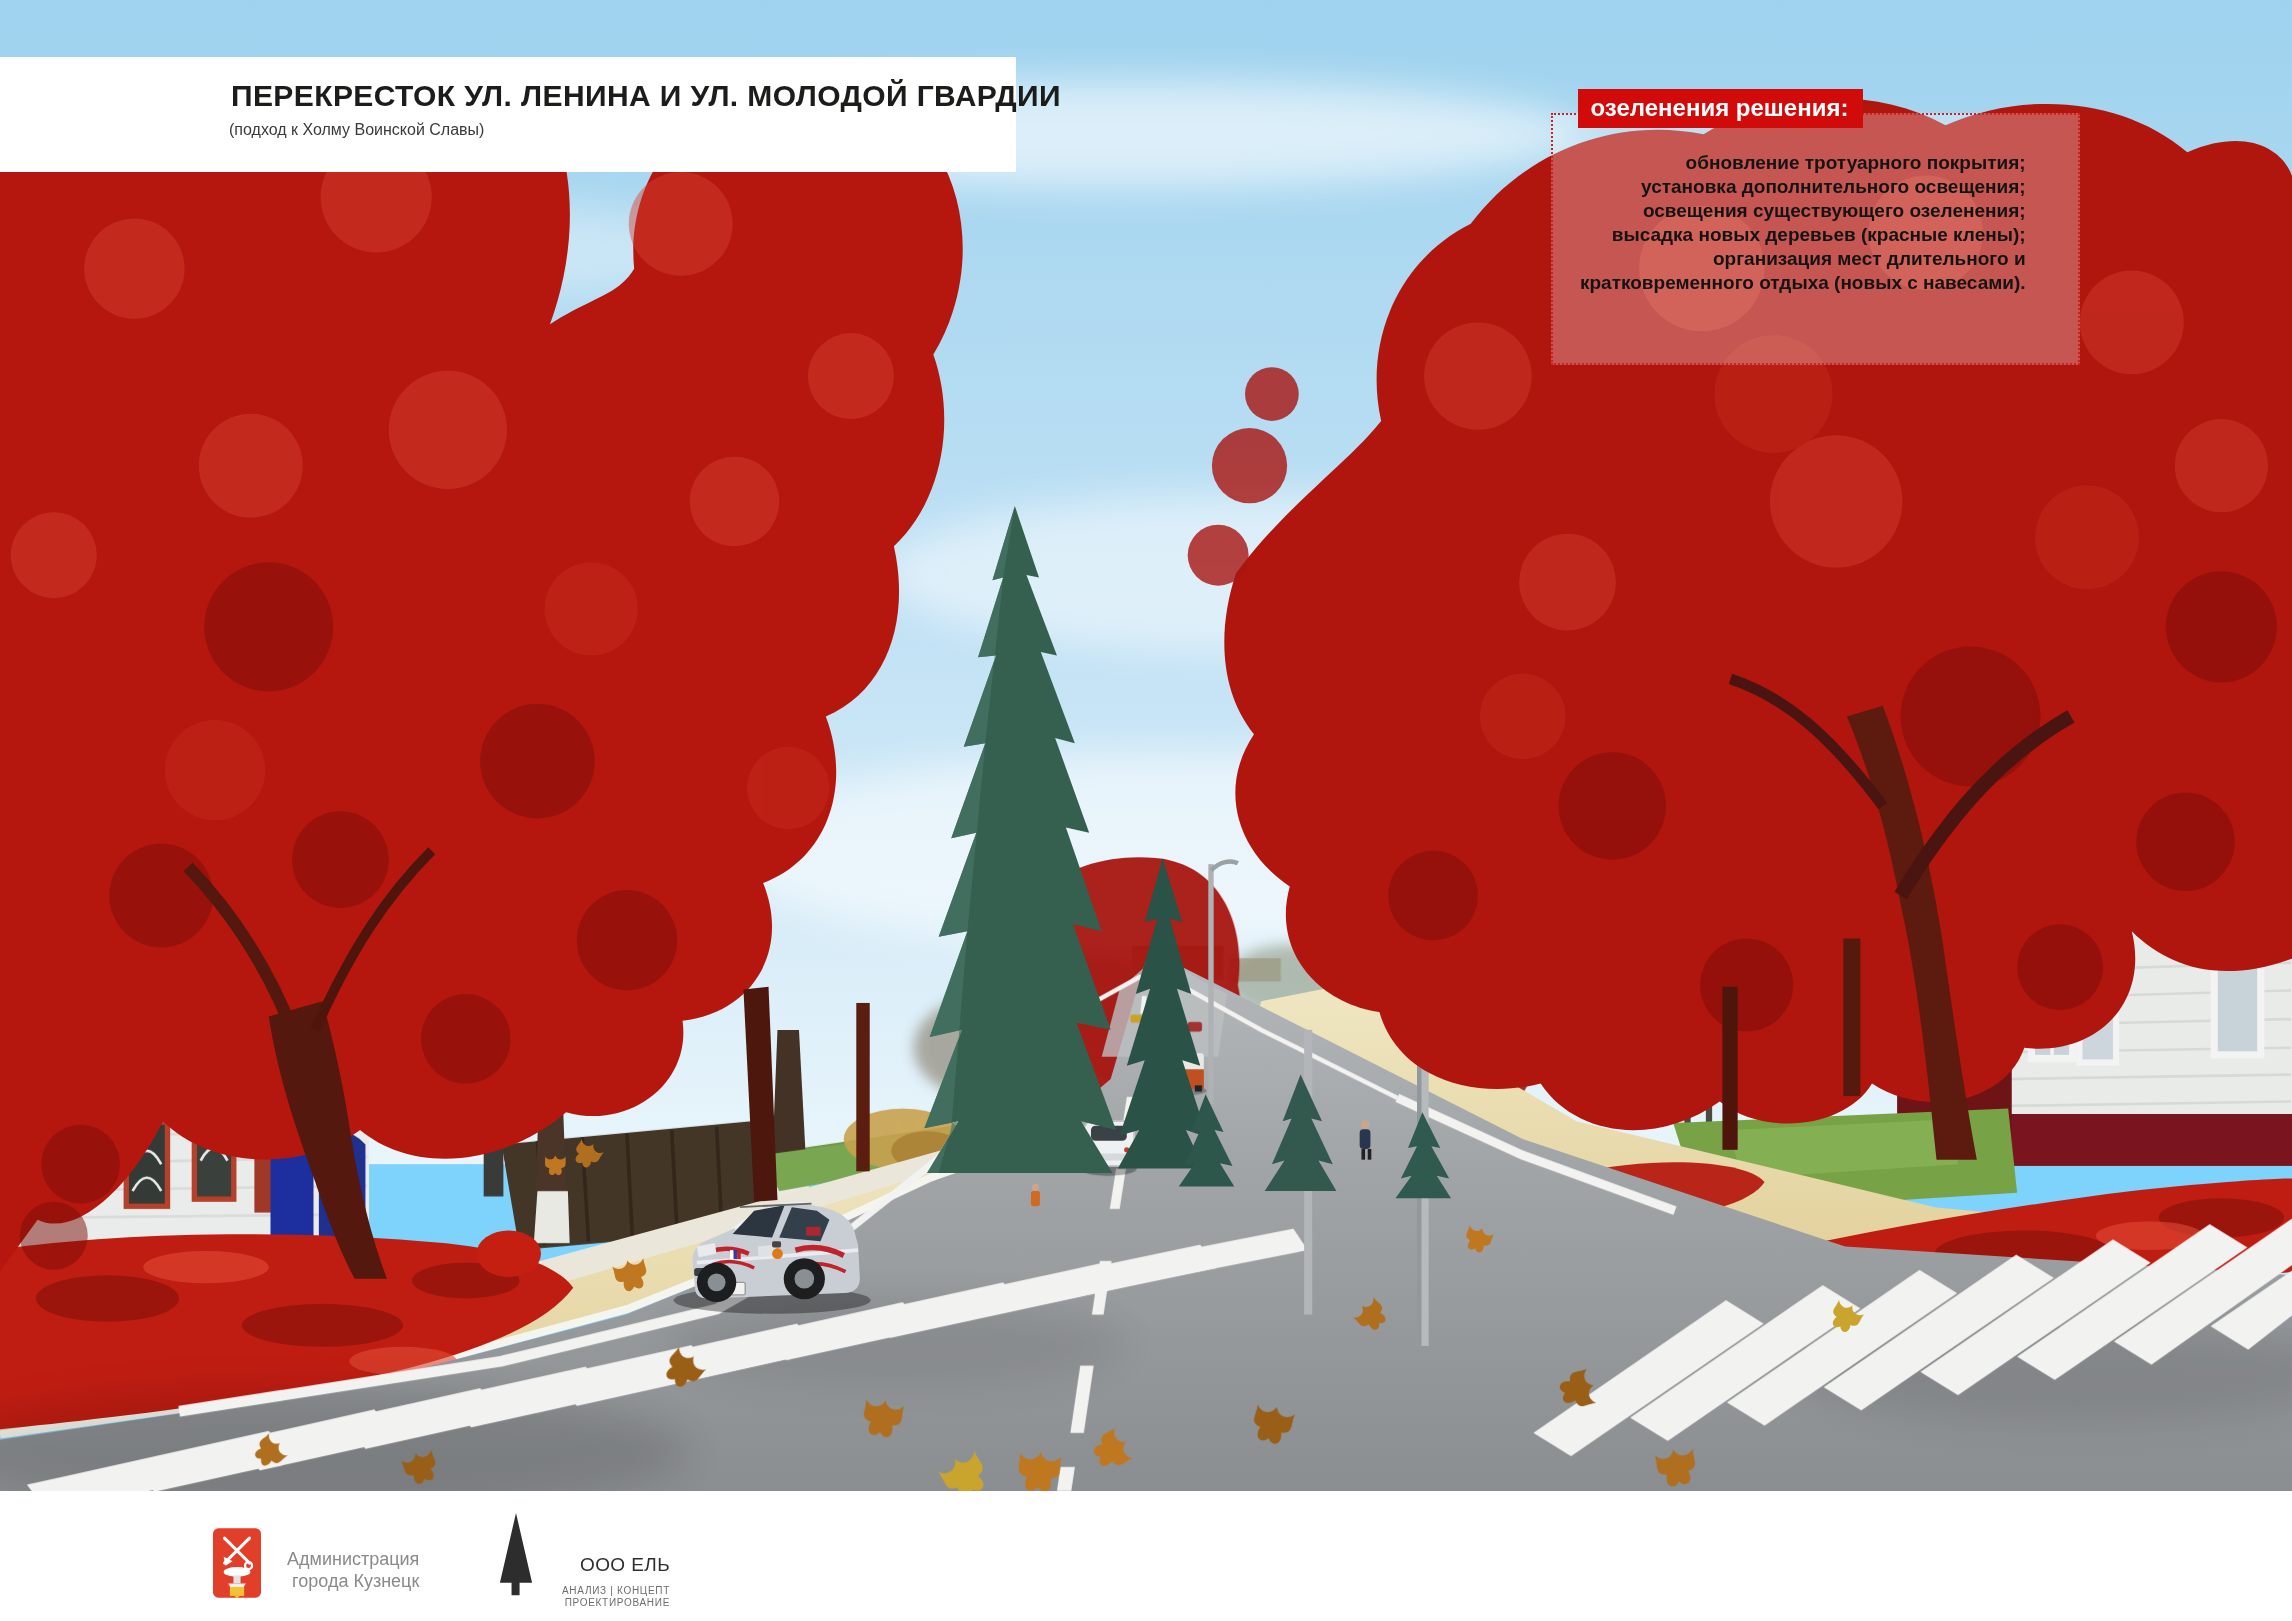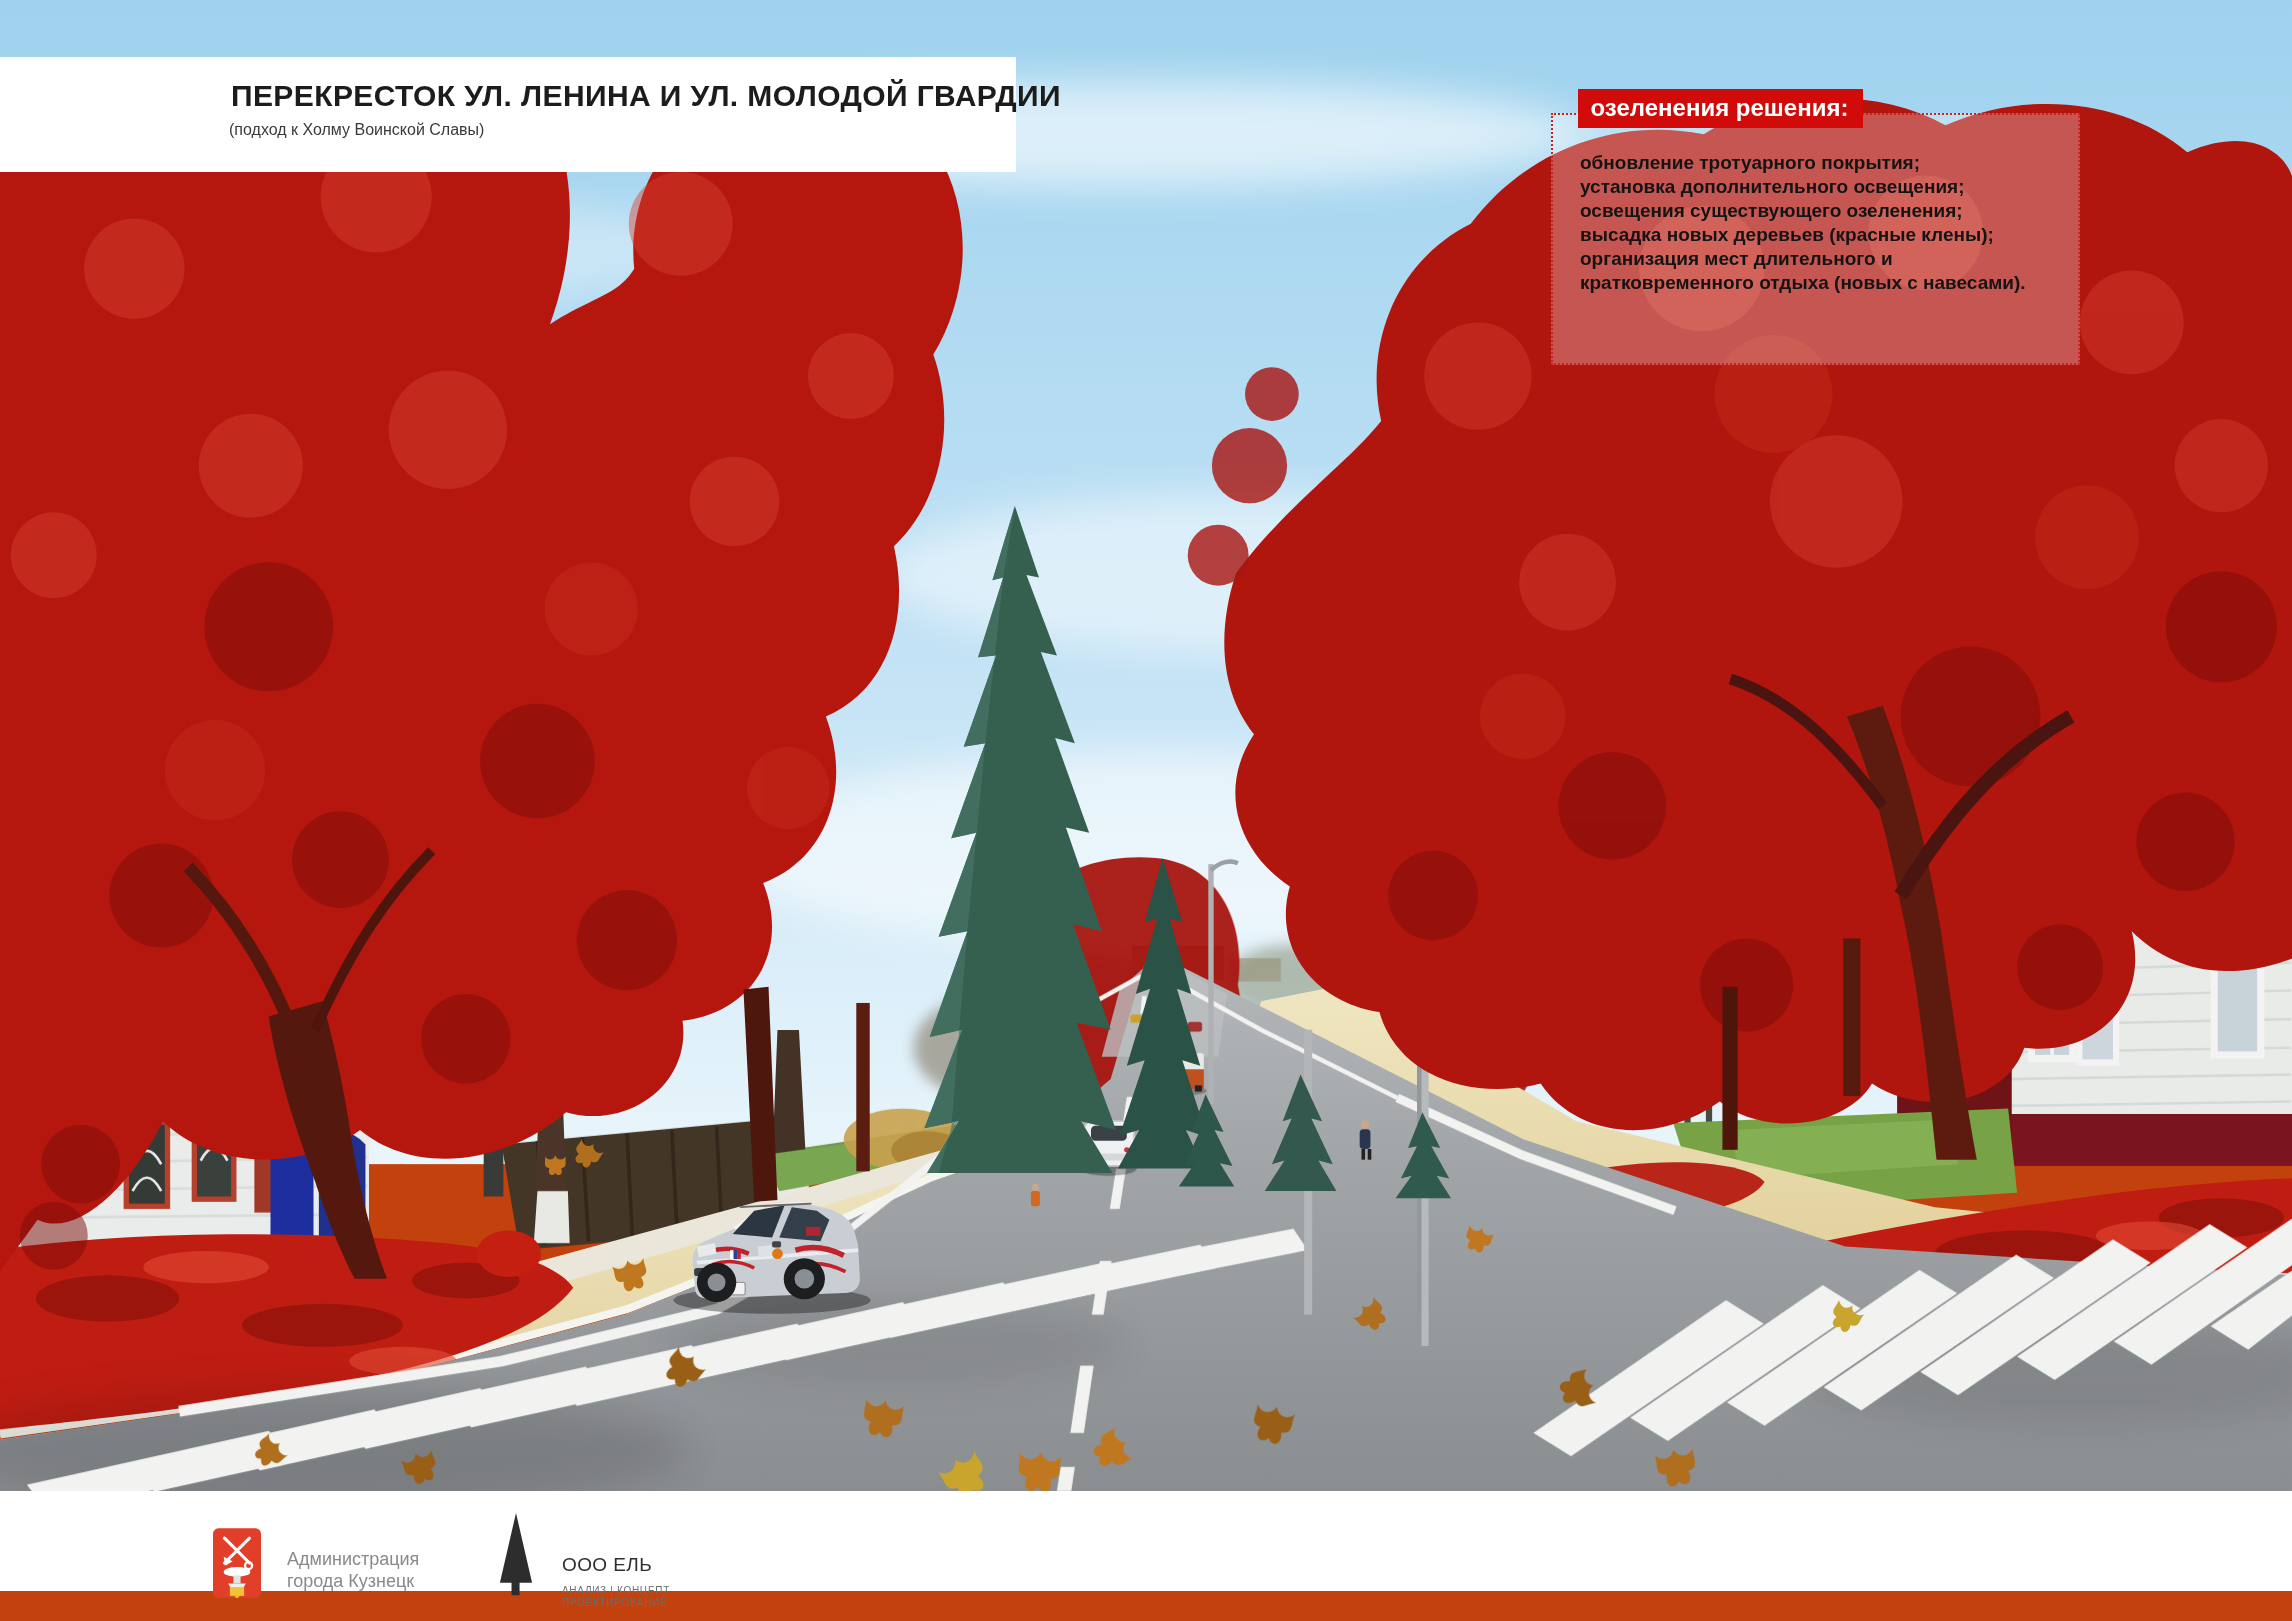--- a/index.html
+++ b/index.html
@@ -1,34 +1,34 @@
 <!DOCTYPE html>
 <html style="font-size:14.3px"><head>
 <meta charset="utf-8">
 <style>
   html,body{margin:0;padding:0;background:#ffffff;}
-  .slide{position:relative;width:2293px;height:1621px;overflow:hidden;background:#c2410c;
-         font-family:"Liberation Sans", sans-serif;}
+  .slide{position:relative;width:2293px;height:1621px;overflow:hidden;background:#7dd3fc;
+         font-family:"Liberation Sans", sans-serif;text-align:right;}
   .abs{position:absolute;}
   
   .photo{left:0;top:0;width:2293px;height:1491px;}
   
   .title-box{left:0;top:57px;width:1016px;height:115px;background:#ffffff;z-index:5;}
   .title-main{position:absolute;left:231px;top:21.5px;font-size:30px;font-weight:bold;
               color:#1c1c1a;letter-spacing:0.4px;white-space:nowrap;}
   .title-sub{position:absolute;left:229px;top:64px;font-size:16px;color:#3a3a38;white-space:nowrap;}
   
   .ps-box{left:1551px;top:113px;width:509px;height:248px;border:2.7px dotted #cc2222;
           background:rgba(255,255,255,0.28);z-index:4;padding-left:16px;}
   .ps-label{left:1578px;top:89px;background:#d10a0a;color:#ffffff;font-size:24px;font-weight:bold;
             padding:4.5px 14.3px 6.3px 12.5px;z-index:6;white-space:nowrap;}
   .ps-lines{position:absolute;left:27px;top:36px;font-size:19px;font-weight:bold;color:#141414;
             line-height:24px;white-space:nowrap;}
   
-  .footer{left:0;top:1491px;width:2293px;height:100px;background:#ffffff;z-index:5;}
+  .footer{left:0;top:1491px;width:2293px;height:130px;background:#ffffff;z-index:5;}
   .adm-emblem{position:absolute;left:213px;top:37px;width:48px;height:70px;}
   .adm-text{position:absolute;left:287px;top:57px;font-size:18px;line-height:22.4px;color:#8a8a8a;}
   .el-logo{position:absolute;left:498px;top:21.5px;width:36px;height:84px;}
   .el-text{position:absolute;left:562px;top:63px;color:#2e2e2e;}
   .el-name{font-size:19px;font-weight:normal;letter-spacing:0.4px;}
   .el-tag{font-size:10px;color:#6d6d6d;letter-spacing:0.7px;line-height:11.6px;margin-top:9px;}
 </style>
 </head>
 <body>
 

